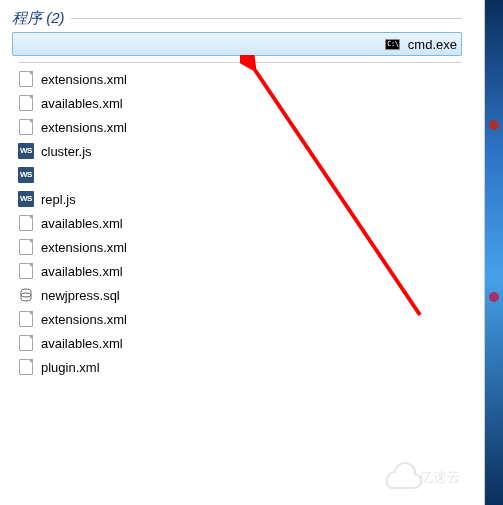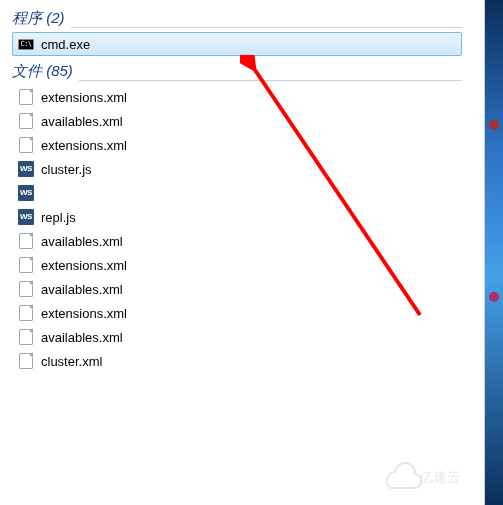--- a/index.html
+++ b/index.html
@@ -1,24 +1,24 @@
 <!DOCTYPE html>
 <html><head>
 <meta charset="utf-8">
 <style>
   * { margin: 0; padding: 0; box-sizing: border-box; }
   html, body { width: 503px; height: 505px; font-family: "Microsoft YaHei", "Segoe UI", Tahoma, sans-serif; font-size: 13px; background: #fff; overflow: hidden; }
   .root { position: relative; width: 503px; height: 505px; }
   .panel { position: absolute; left: 8px; top: 5px; width: 458px; height: 495px; background: #fff; overflow: hidden; }
-  .section-header { display: flex; align-items: flex-end; padding: 4px 4px 2px 4px; }
+  .section-header { display: flex; align-items: center; padding: 4px 4px 2px 4px; }
   .section-title { font-size: 15px; color: #1c3e86; font-style: italic; }
   .section-line { flex: 1; height: 1px; background: #d0d0d0; margin-left: 6px; }
   .list { padding: 2px 4px; }
   .row { display: flex; align-items: center; height: 24px; padding: 0 4px; border: 1px solid transparent; border-radius: 2px; cursor: default; }
-  .row.selected { background: linear-gradient(#eaf4fd,#cfe7fb); border: 1px solid #7db7e6; }
+  .row.selected { background: linear-gradient(#eaf4fd,#cfe7fb); border: 1px solid #7db7e6; justify-content: flex-end; }
   .row .icon { width: 18px; height: 18px; flex: none; display: flex; align-items: center; justify-content: center; margin-right: 6px; }
   .row .label { color: #000; white-space: nowrap; overflow: hidden; text-overflow: ellipsis; }
   .icon-cmd { background: #000; border: 1px solid #888; border-radius: 1px; }
   .icon-cmd::before { content: "C:\\"; color: #fff; font: 7px/1 Consolas,monospace; display: block; padding: 1px; letter-spacing: -0.5px; }
   .icon-git { width:16px; height:16px; }
   .icon-file { width:14px; height:16px; border:1px solid #9aa7b3; border-radius:1px; background:#fff; position:relative; }
   .icon-file::before { content:""; position:absolute; right:-1px; top:-1px; width:0; height:0; border-left:5px solid #fff; border-top:5px solid #9aa7b3; }
   .icon-ws { width:16px; height:16px; background:#2d5077; border-radius:1px; }
   .icon-ws::before { content:"WS"; color:#fff; font:700 8px/16px Arial,sans-serif; display:block; text-align:center; letter-spacing:-0.5px; }
   .icon-sql { width:16px; height:16px; }
@@ -45,21 +45,20 @@
   <div class="list">
     <div class="row selected">
       <span class="icon">
             <span class="icon-cmd"></span>
           </span>
       <span class="label">cmd.exe</span>
     </div>
   </div>
 
   <div class="section-header">
-    <span class="section-title">文件 (85)</span>
     <div class="section-line"></div>
   </div>
   <div class="list">
     <div class="row">
           <span class="icon">
             <span class="icon-file"></span>
           </span>
           <span class="label">extensions.xml</span>
         </div>
     <div class="row">
@@ -104,35 +103,45 @@
           <span class="label">extensions.xml</span>
         </div>
     <div class="row">
           <span class="icon">
             <span class="icon-file"></span>
           </span>
           <span class="label">availables.xml</span>
         </div>
     <div class="row">
           <span class="icon">
+            <svg class="icon-sql" viewBox="0 0 16 16">
+              <ellipse class="cyl" cx="8" cy="4" rx="5" ry="2"></ellipse>
+              <path class="cyl" d="M3 4 V12 a5 2 0 0 0 10 0 V4"></path>
+              <ellipse class="cyl" cx="8" cy="8" rx="5" ry="2" fill="none"></ellipse>
+            </svg>
+          </span>
+          <span class="label">newjpress.sql</span>
+        </div>
+    <div class="row">
+          <span class="icon">
             <span class="icon-file"></span>
           </span>
           <span class="label">extensions.xml</span>
         </div>
     <div class="row">
           <span class="icon">
             <span class="icon-file"></span>
           </span>
           <span class="label">availables.xml</span>
         </div>
     <div class="row">
           <span class="icon">
             <span class="icon-file"></span>
           </span>
-          <span class="label">cluster.xml</span>
+          <span class="label">plugin.xml</span>
         </div>
   </div>
 </div>
 
 <div class="panel-edge"></div>
 <div class="right-strip">
   <div class="dot1"></div>
   <div class="dot2"></div>
 </div>
 

